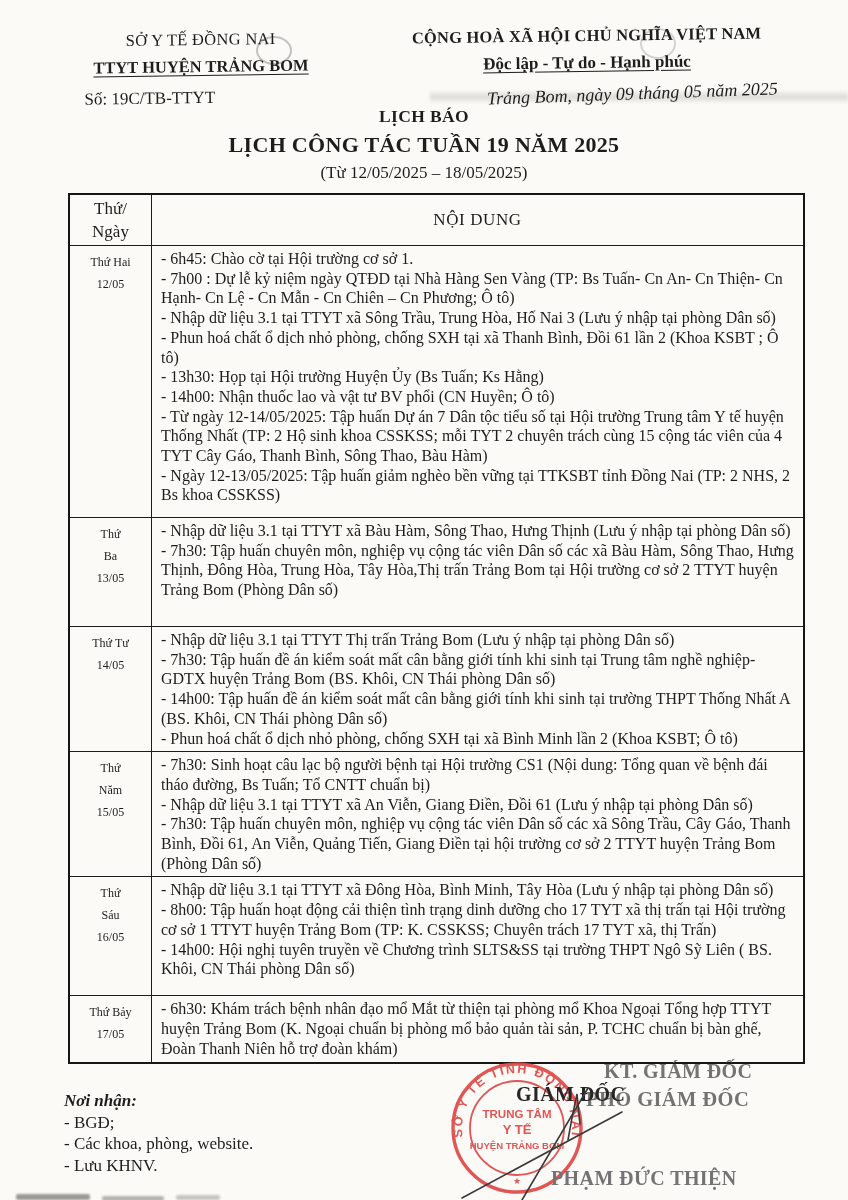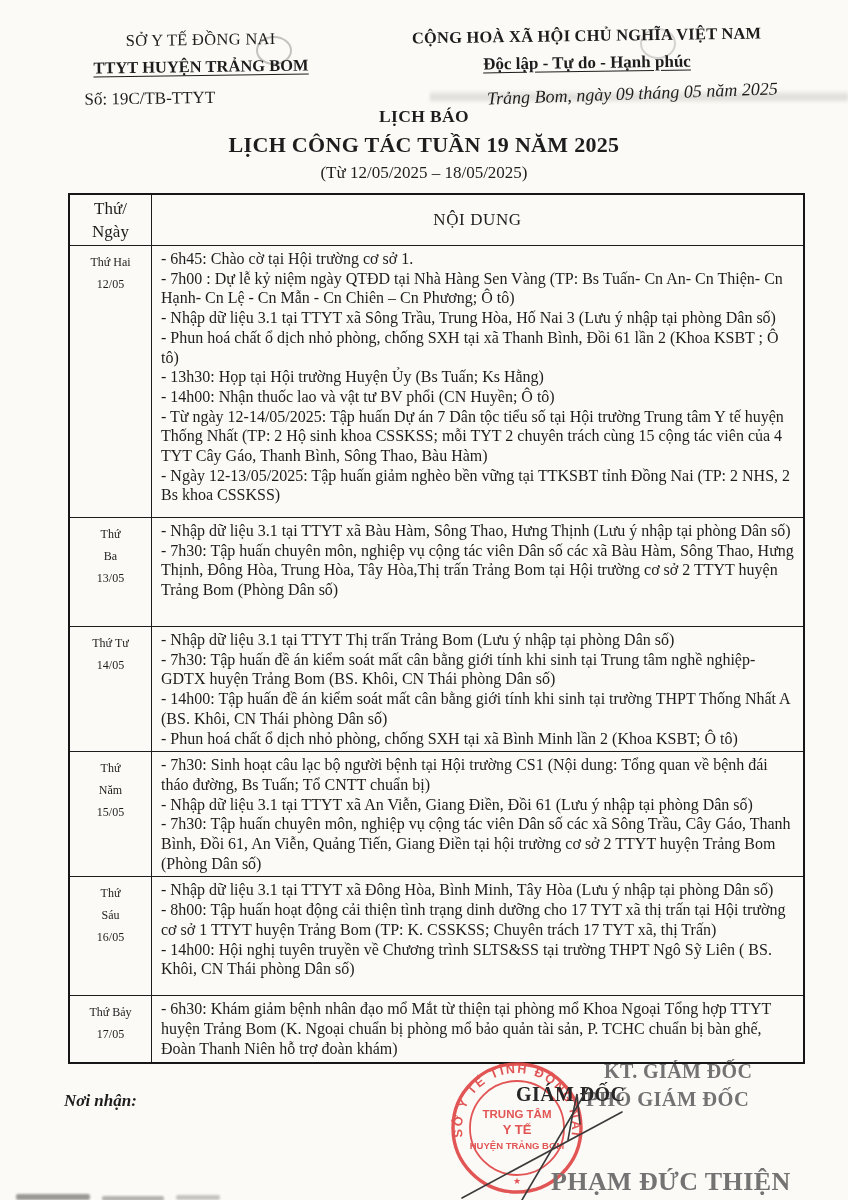--- a/index.html
+++ b/index.html
@@ -49,21 +49,21 @@
   tbody tr:nth-of-type(5){height:119px;}
   tbody tr:nth-of-type(6){height:64px;}
   
   .recipients{left:64px;top:1090px;width:280px;z-index:2;font-size:17px;line-height:21.5px;}
   .recipients .head{font-weight:bold;font-style:italic;}
   .recipients div{margin:0;}
   .sig-title-black{left:516px;top:1083px;font-size:20px;font-weight:bold;color:#262626;z-index:6;letter-spacing:.4px;}
   .sig-red{color:#737373;font-weight:bold;z-index:4;letter-spacing:.4px;}
   .kt1{left:604px;top:1060px;font-size:20px;}
   .kt2{left:586px;top:1088px;font-size:20.5px;}
-  .sig-name{left:551px;top:1167px;font-size:26px;z-index:5;}
+  .sig-name{left:551px;top:1167px;font-size:20px;z-index:5;}
   .stamp{left:448px;top:1058px;z-index:3;opacity:.92;}
   .signature-svg{left:440px;top:1060px;z-index:7;}
 </style>
 </head>
 <body>
 
 <div class="abs artifact-ellipse" style="left:256px;top:36px;width:32px;height:25px;"></div>
 <div class="abs artifact-ellipse" style="left:640px;top:28px;width:32px;height:27px;border-color:rgba(120,120,120,.3);"></div>
 <div class="abs smudge" style="left:430px;top:90px;width:418px;height:14px;"></div>
 <div class="abs bottom-smudge" style="left:16px;top:1194px;width:74px;height:6px;opacity:.55;"></div>
@@ -160,28 +160,33 @@
           <p>- 8h00: Tập huấn hoạt động cải thiện tình trạng dinh dưỡng cho 17 TYT xã thị trấn tại Hội trường cơ sở 1 TTYT huyện Trảng Bom (TP: K. CSSKSS; Chuyên trách 17 TYT xã, thị Trấn)</p>
           <p>- 14h00:  Hội nghị tuyên truyền về Chương trình SLTS&amp;SS tại trường THPT Ngô Sỹ Liên ( BS. Khôi, CN Thái phòng Dân số)</p>
         </td>
       </tr>
       <tr>
         <td class="day-cell">
           <div>Thứ Bảy</div>
           <div>17/05</div>
         </td>
         <td class="content-cell">
-          <p>- 6h30: Khám giảm bệnh nhân đạo mổ Mắt từ thiện tại phòng mổ Khoa Ngoại Tổng hợp TTYT huyện Trảng Bom (K. Ngoại chuẩn bị phòng mổ bảo quản tài sản, P. TCHC chuẩn bị bàn ghế, Đoàn Thanh Niên hỗ trợ đoàn khám)</p>
+          <p>- 6h30: Khám trách bệnh nhân đạo mổ Mắt từ thiện tại phòng mổ Khoa Ngoại Tổng hợp TTYT huyện Trảng Bom (K. Ngoại chuẩn bị phòng mổ bảo quản tài sản, P. TCHC chuẩn bị bàn ghế, Đoàn Thanh Niên hỗ trợ đoàn khám)</p>
         </td>
       </tr>
     </tbody>
 </table>
 
 <div class="abs recipients">
   <div class="head">Nơi nhận:</div>
+  <div>
+      <div>- BGĐ;</div>
+      <div>- Các khoa, phòng, website.</div>
+      <div>- Lưu KHNV.</div>
+    </div>
 </div>
 
 <svg class="abs stamp" width="140" height="142" viewBox="0 0 140 142">
   <g stroke="#e04848" fill="none">
     <circle cx="69" cy="70" r="64" stroke-width="3.4"></circle>
     <circle cx="69" cy="70" r="47" stroke-width="1.8"></circle>
   </g>
   <path id="ringPath" d="M 17.3,88.8 A 55,55 0 1 1 120.7,88.8" fill="none"></path>
   <text font-size="12.5" font-weight="bold" fill="#e04848" letter-spacing="2" font-family="Liberation Sans, sans-serif">
     <textPath href="#ringPath" startOffset="50%" text-anchor="middle">SỞ Y TẾ TỈNH ĐỒNG NAI</textPath>

